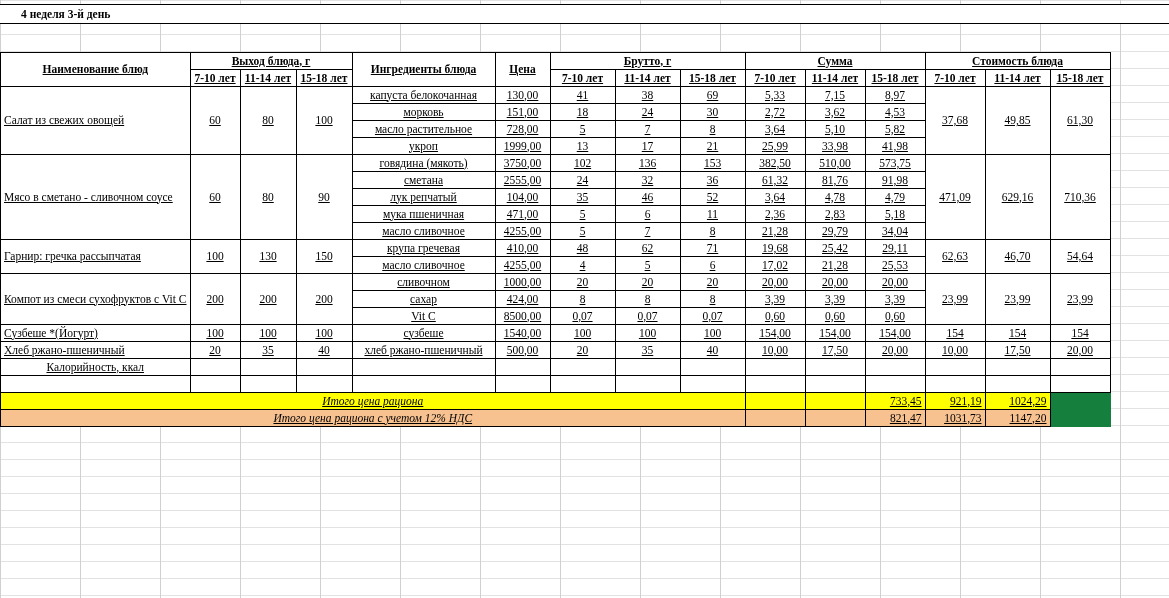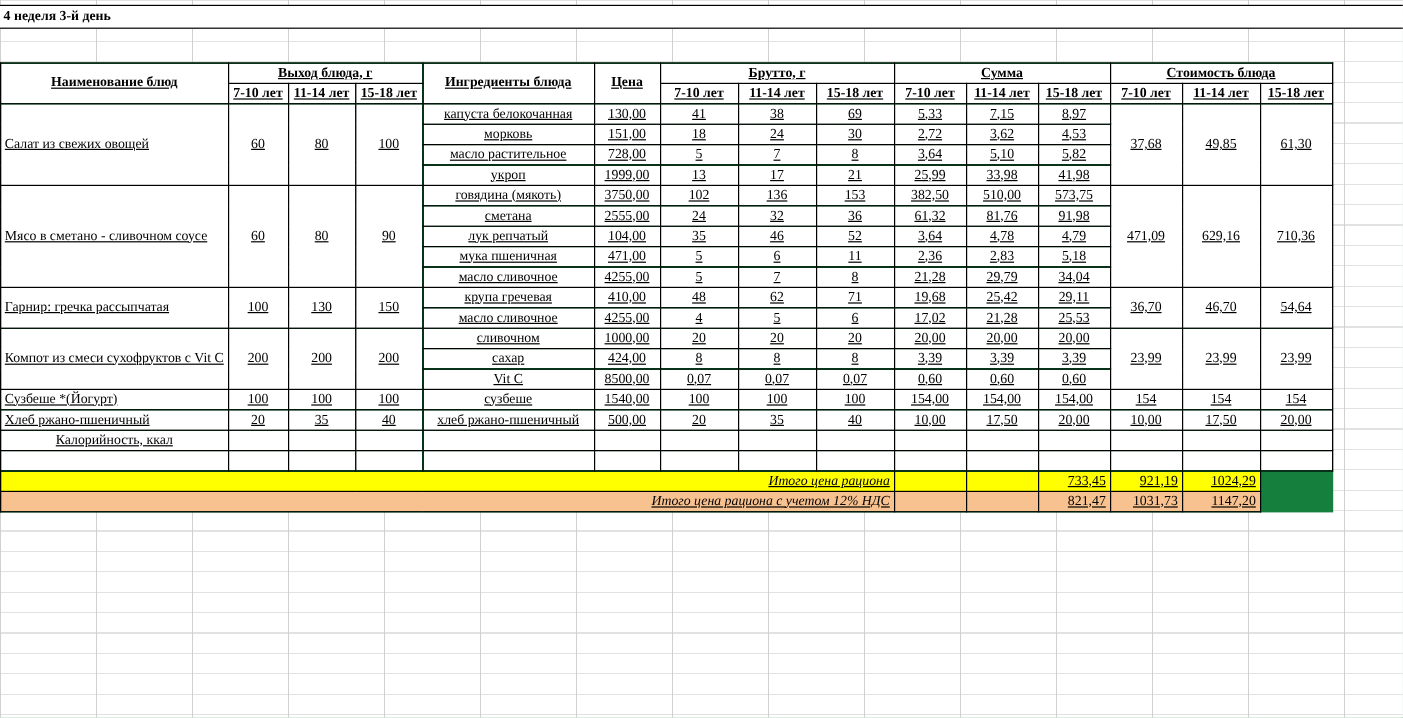--- a/index.html
+++ b/index.html
@@ -30,21 +30,21 @@
     background-position: 0 0, 0 0;
     pointer-events: none;
   }
   .title-row {
     position: absolute;
     left: 0; top: 6px;
     width: 300px;
     height: 16px;
     font-weight: bold;
     font-size: 11.5px;
-    padding-left: 3px;
+    padding-left: 21px;
     background: #ffffff;
     z-index: 3;
     line-height: 16px;
   }
   .title-strip {
     position: absolute;
     left: 0; top: 4px;
     width: 1169px;
     height: 18px;
     background: #ffffff;
@@ -81,21 +81,21 @@
   }
   .c { text-align: center; }
   .l { text-align: center; }
   .r { text-align: right; }
   .dish { text-align: left; vertical-align: top; padding-top: 1px; white-space: normal; line-height: 12.5px; margin-left: 15px; }
   .bold { font-weight: bold; }
   .yellow { background: #ffff00 !important; }
   .orange { background: #f8c290 !important; }
   .hdr-tall { height: 28px; }
   .blank-row td { height: 16px; }
-  .sum-label { font-weight: bold; font-style: italic; text-align: right; margin-left: 34px; }
+  .sum-label { font-weight: bold; font-style: italic; text-align: center; margin-left: 34px; }
 </style>
 </head>
 <body>
 
 <div class="sheet">
   <div class="grid-bg"></div>
   <div class="title-strip"></div>
   <div class="title-row">4 неделя 3-й день</div>
 
   <table class="main">
@@ -252,21 +252,21 @@
           <td class="c" rowspan="2">130</td>
           <td class="c" rowspan="2">150</td>
           <td class="l">крупа гречевая</td>
           <td class="c">410,00</td>
           <td class="c">48</td>
           <td class="c">62</td>
           <td class="c">71</td>
           <td class="c">19,68</td>
           <td class="c">25,42</td>
           <td class="c">29,11</td>
-          <td class="c" rowspan="2">36,70</td>
+          <td class="c" rowspan="2">62,63</td>
           <td class="c" rowspan="2">46,70</td>
           <td class="c" rowspan="2">54,64</td>
         </tr>
         <tr>
           <td class="l">масло сливочное</td>
           <td class="c">4255,00</td>
           <td class="c">4</td>
           <td class="c">5</td>
           <td class="c">6</td>
           <td class="c">17,02</td>

